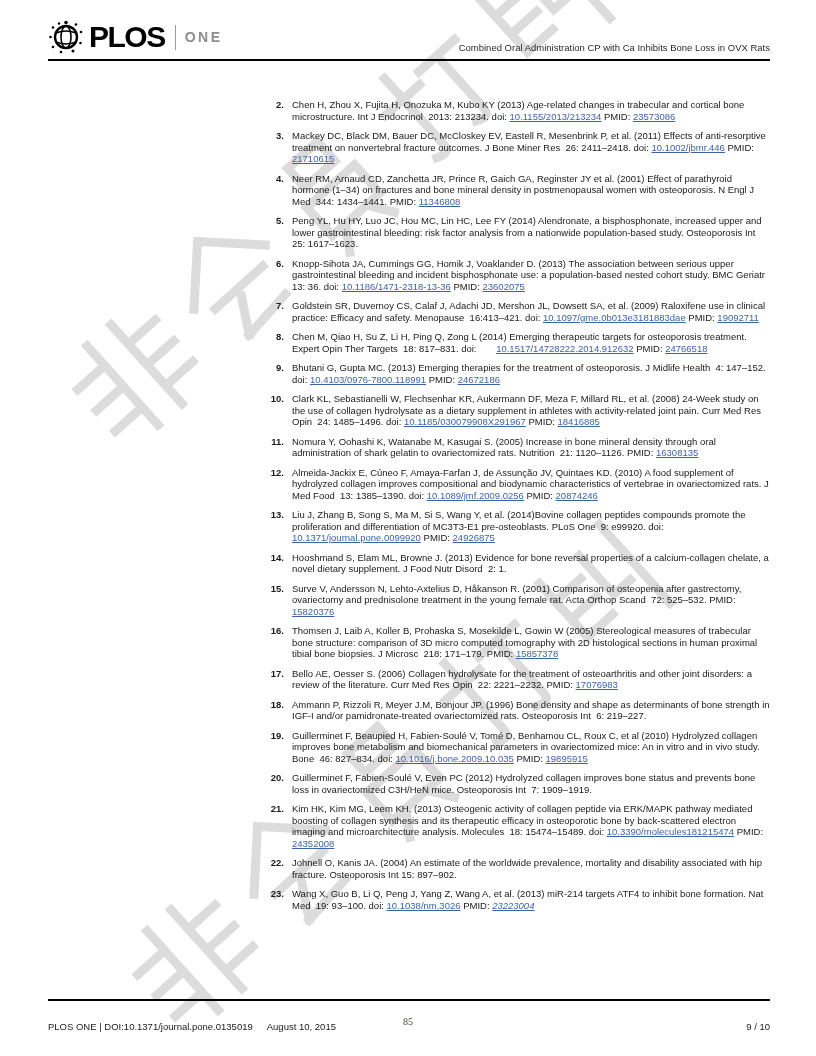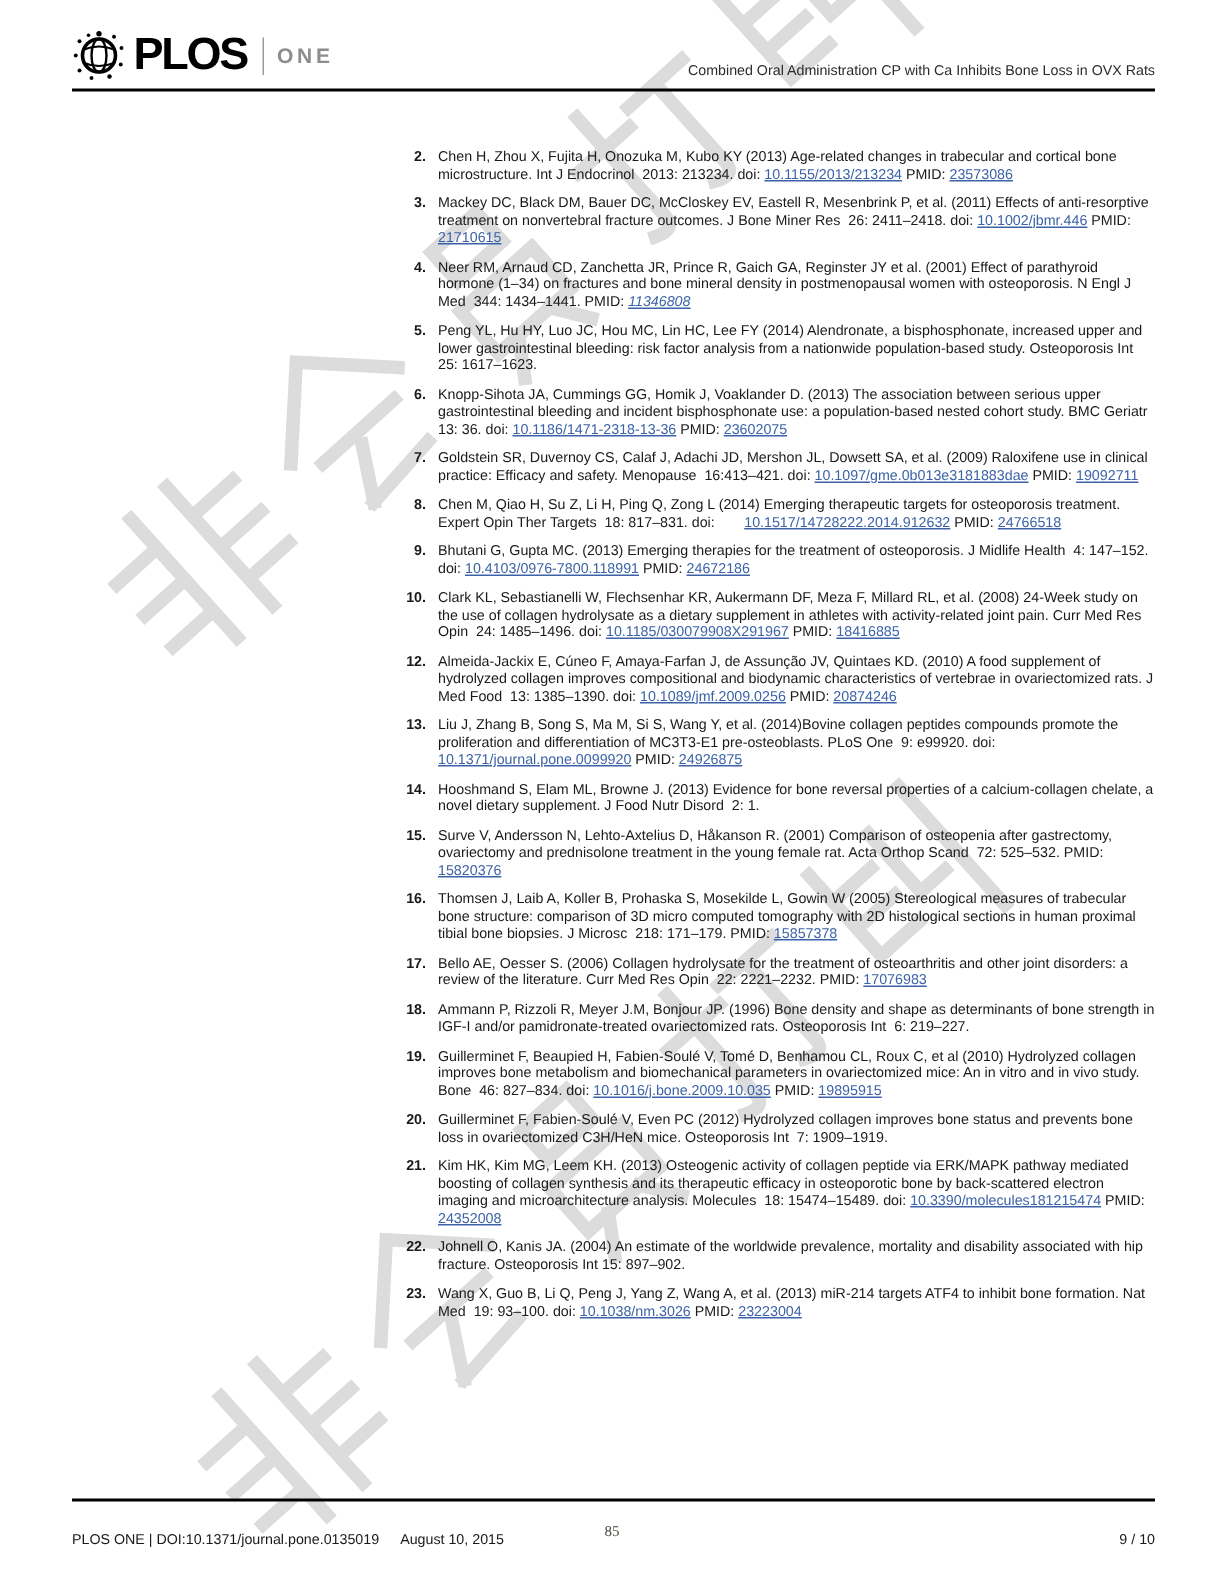--- a/index.html
+++ b/index.html
@@ -157,21 +157,21 @@
     <div class="ref">
       <span class="ref-num">2.</span>
       <span class="ref-body">Chen H, Zhou X, Fujita H, Onozuka M, Kubo KY (2013) Age-related changes in trabecular and cortical bone microstructure. Int J Endocrinol  2013: 213234. doi: <a class="ref-link" style="color: rgb(60, 99, 167);">10.1155/2013/213234</a> PMID: <a class="ref-link" style="color: rgb(60, 99, 167);">23573086</a></span>
     </div>
     <div class="ref">
       <span class="ref-num">3.</span>
       <span class="ref-body">Mackey DC, Black DM, Bauer DC, McCloskey EV, Eastell R, Mesenbrink P, et al. (2011) Effects of anti-resorptive treatment on nonvertebral fracture outcomes. J Bone Miner Res  26: 2411–2418. doi: <a class="ref-link" style="color: rgb(60, 99, 167);">10.1002/jbmr.446</a> PMID: <a class="ref-link" style="color: rgb(60, 99, 167);">21710615</a></span>
     </div>
     <div class="ref">
       <span class="ref-num">4.</span>
-      <span class="ref-body">Neer RM, Arnaud CD, Zanchetta JR, Prince R, Gaich GA, Reginster JY et al. (2001) Effect of parathyroid hormone (1–34) on fractures and bone mineral density in postmenopausal women with osteoporosis. N Engl J Med  344: 1434–1441. PMID: <a class="ref-link" style="color: rgb(60, 99, 167); font-style: italic;">11346808</a></span>
+      <span class="ref-body">Neer RM, Arnaud CD, Zanchetta JR, Prince R, Gaich GA, Reginster JY et al. (2001) Effect of parathyroid hormone (1–34) on fractures and bone mineral density in postmenopausal women with osteoporosis. N Engl J Med  344: 1434–1441. PMID: <a class="ref-link" style="color: rgb(60, 99, 167);">11346808</a></span>
     </div>
     <div class="ref">
       <span class="ref-num">5.</span>
       <span class="ref-body">Peng YL, Hu HY, Luo JC, Hou MC, Lin HC, Lee FY (2014) Alendronate, a bisphosphonate, increased upper and lower gastrointestinal bleeding: risk factor analysis from a nationwide population-based study. Osteoporosis Int 25: 1617–1623.</span>
     </div>
     <div class="ref">
       <span class="ref-num">6.</span>
       <span class="ref-body">Knopp-Sihota JA, Cummings GG, Homik J, Voaklander D. (2013) The association between serious upper gastrointestinal bleeding and incident bisphosphonate use: a population-based nested cohort study. BMC Geriatr  13: 36. doi: <a class="ref-link" style="color: rgb(60, 99, 167);">10.1186/1471-2318-13-36</a> PMID: <a class="ref-link" style="color: rgb(60, 99, 167);">23602075</a></span>
     </div>
     <div class="ref">
@@ -184,20 +184,24 @@
     </div>
     <div class="ref">
       <span class="ref-num">9.</span>
       <span class="ref-body">Bhutani G, Gupta MC. (2013) Emerging therapies for the treatment of osteoporosis. J Midlife Health  4: 147–152. doi: <a class="ref-link" style="color: rgb(60, 99, 167);">10.4103/0976-7800.118991</a> PMID: <a class="ref-link" style="color: rgb(60, 99, 167);">24672186</a></span>
     </div>
     <div class="ref">
       <span class="ref-num">10.</span>
       <span class="ref-body">Clark KL, Sebastianelli W, Flechsenhar KR, Aukermann DF, Meza F, Millard RL, et al. (2008) 24-Week study on the use of collagen hydrolysate as a dietary supplement in athletes with activity-related joint pain. Curr Med Res Opin  24: 1485–1496. doi: <a class="ref-link" style="color: rgb(60, 99, 167);">10.1185/030079908X291967</a> PMID: <a class="ref-link" style="color: rgb(60, 99, 167);">18416885</a></span>
     </div>
     <div class="ref">
+      <span class="ref-num">11.</span>
+      <span class="ref-body">Nomura Y, Oohashi K, Watanabe M, Kasugai S. (2005) Increase in bone mineral density through oral administration of shark gelatin to ovariectomized rats. Nutrition  21: 1120–1126. PMID: <a class="ref-link" style="color: rgb(60, 99, 167);">16308135</a></span>
+    </div>
+    <div class="ref">
       <span class="ref-num">12.</span>
       <span class="ref-body">Almeida-Jackix E, Cúneo F, Amaya-Farfan J, de Assunção JV, Quintaes KD. (2010) A food supplement of hydrolyzed collagen improves compositional and biodynamic characteristics of vertebrae in ovariectomized rats. J Med Food  13: 1385–1390. doi: <a class="ref-link" style="color: rgb(60, 99, 167);">10.1089/jmf.2009.0256</a> PMID: <a class="ref-link" style="color: rgb(60, 99, 167);">20874246</a></span>
     </div>
     <div class="ref">
       <span class="ref-num">13.</span>
       <span class="ref-body">Liu J, Zhang B, Song S, Ma M, Si S, Wang Y, et al. (2014)Bovine collagen peptides compounds promote the proliferation and differentiation of MC3T3-E1 pre-osteoblasts. PLoS One  9: e99920. doi: <a class="ref-link" style="color: rgb(60, 99, 167);">10.1371/journal.pone.0099920</a> PMID: <a class="ref-link" style="color: rgb(60, 99, 167);">24926875</a></span>
     </div>
     <div class="ref">
       <span class="ref-num">14.</span>
       <span class="ref-body">Hooshmand S, Elam ML, Browne J. (2013) Evidence for bone reversal properties of a calcium-collagen chelate, a novel dietary supplement. J Food Nutr Disord  2: 1.</span>
@@ -229,21 +233,21 @@
     <div class="ref">
       <span class="ref-num">21.</span>
       <span class="ref-body">Kim HK, Kim MG, Leem KH. (2013) Osteogenic activity of collagen peptide via ERK/MAPK pathway mediated boosting of collagen synthesis and its therapeutic efficacy in osteoporotic bone by back-scattered electron imaging and microarchitecture analysis. Molecules  18: 15474–15489. doi: <a class="ref-link" style="color: rgb(60, 99, 167);">10.3390/molecules181215474</a> PMID: <a class="ref-link" style="color: rgb(60, 99, 167);">24352008</a></span>
     </div>
     <div class="ref">
       <span class="ref-num">22.</span>
       <span class="ref-body">Johnell O, Kanis JA. (2004) An estimate of the worldwide prevalence, mortality and disability associated with hip fracture. Osteoporosis Int 15: 897–902.</span>
     </div>
     <div class="ref">
       <span class="ref-num">23.</span>
-      <span class="ref-body">Wang X, Guo B, Li Q, Peng J, Yang Z, Wang A, et al. (2013) miR-214 targets ATF4 to inhibit bone formation. Nat Med  19: 93–100. doi: <a class="ref-link" style="color: rgb(60, 99, 167);">10.1038/nm.3026</a> PMID: <a class="ref-link" style="color: rgb(60, 99, 167);">23223004</a></span>
+      <span class="ref-body">Wang X, Guo B, Li Q, Peng J, Yang Z, Wang A, et al. (2013) miR-214 targets ATF4 to inhibit bone formation. Nat Med  19: 93–100. doi: <a class="ref-link" style="color: rgb(60, 99, 167);">10.1038/nm.3026</a> PMID: <a class="ref-link" style="color: rgb(60, 99, 167); font-style: italic;">23223004</a></span>
     </div>
   </div>
 
 <div class="page-footer">
   <div class="footer-left">
     <span>PLOS ONE | DOI:10.1371/journal.pone.0135019</span><span class="footer-date">August 10, 2015</span>
   </div>
   <div class="footer-right">9 / 10</div>
 </div>
 

